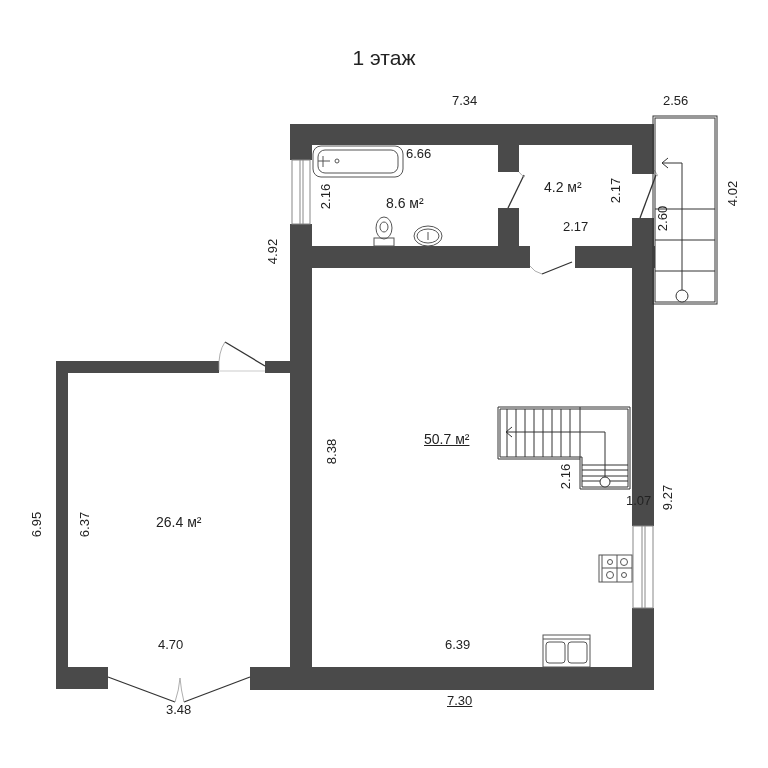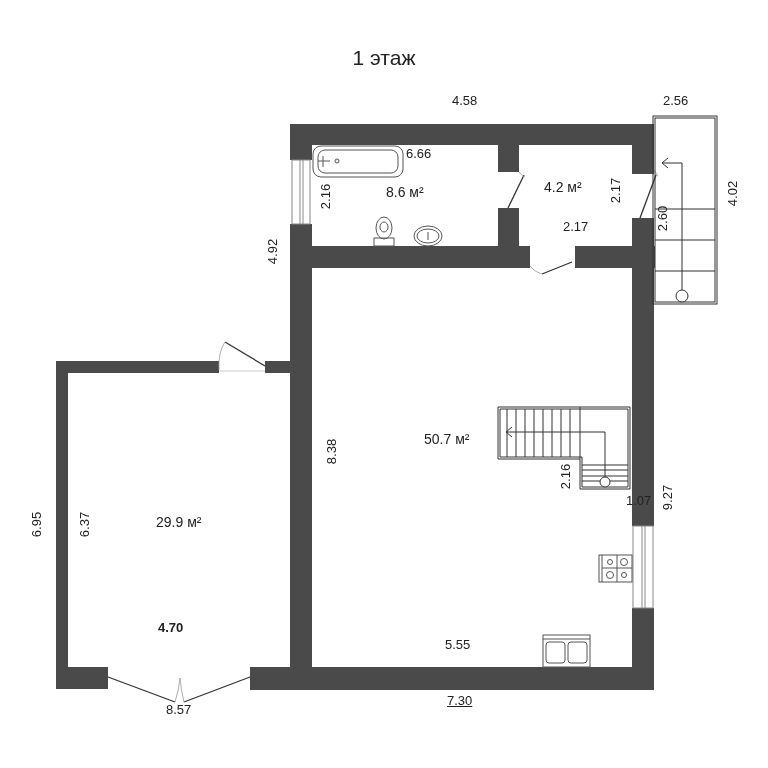--- a/index.html
+++ b/index.html
@@ -143,39 +143,39 @@
     </g>
 
     <g stroke="#555" fill="none" stroke-width="1">
       <rect x="543" y="635" width="47" height="32"></rect>
       <line x1="543" y1="639" x2="590" y2="639"></line>
       <rect x="546" y="642" width="19" height="21" rx="3"></rect>
       <rect x="568" y="642" width="19" height="21" rx="3"></rect>
     </g>
   </svg>
 
-  <div class="area" style="left:386px;top:185px;text-align:right;">8.6 м²</div>
+  <div class="area" style="left:386px;top:196px;text-align:right;">8.6 м²</div>
   <div class="area" style="left:544px;top:180px;">4.2 м²</div>
-  <div class="area" style="left:424px;top:432px;">50.7 м²</div>
-  <div class="area" style="left:156px;top:515px;">29.9 м²</div>
+  <div class="area" style="left:424px;top:432px;text-decoration:underline;">50.7 м²</div>
+  <div class="area" style="left:156px;top:515px;">26.4 м²</div>
 
   <div class="lbl" style="left:406px;top:147px;">6.66</div>
   <div class="lbl rot" style="left:313px;top:190px;">2.16</div>
   <div class="lbl" style="left:563px;top:220px;">2.17</div>
   <div class="lbl rot" style="left:603px;top:184px;">2.17</div>
-  <div class="lbl" style="left:445px;top:638px;">5.55</div>
+  <div class="lbl" style="left:445px;top:638px;">6.39</div>
   <div class="lbl rot" style="left:319px;top:445px;">8.38</div>
-  <div class="lbl" style="left:158px;top:621px;font-weight:bold;">4.70</div>
+  <div class="lbl" style="left:158px;top:638px;">4.70</div>
   <div class="lbl rot" style="left:72px;top:518px;">6.37</div>
 
-  <div class="lbl" style="left:452px;top:94px;">4.58</div>
+  <div class="lbl" style="left:452px;top:94px;">7.34</div>
   <div class="lbl rot" style="left:260px;top:245px;">4.92</div>
   <div class="lbl rot" style="left:24px;top:518px;">6.95</div>
   <div class="lbl" style="left:447px;top:694px;text-decoration:underline;">7.30</div>
   <div class="lbl rot" style="left:655px;top:491px;">9.27</div>
-  <div class="lbl" style="left:166px;top:703px;">8.57</div>
+  <div class="lbl" style="left:166px;top:703px;">3.48</div>
 
   <div class="lbl" style="left:663px;top:94px;">2.56</div>
   <div class="lbl rot" style="left:720px;top:187px;">4.02</div>
   <div class="lbl rot" style="left:650px;top:212px;">2.60</div>
   <div class="lbl rot" style="left:553px;top:470px;">2.16</div>
   <div class="lbl" style="left:590px;top:494px;margin-left:36px;">1.07</div>
 </div>
 
 </body></html>

